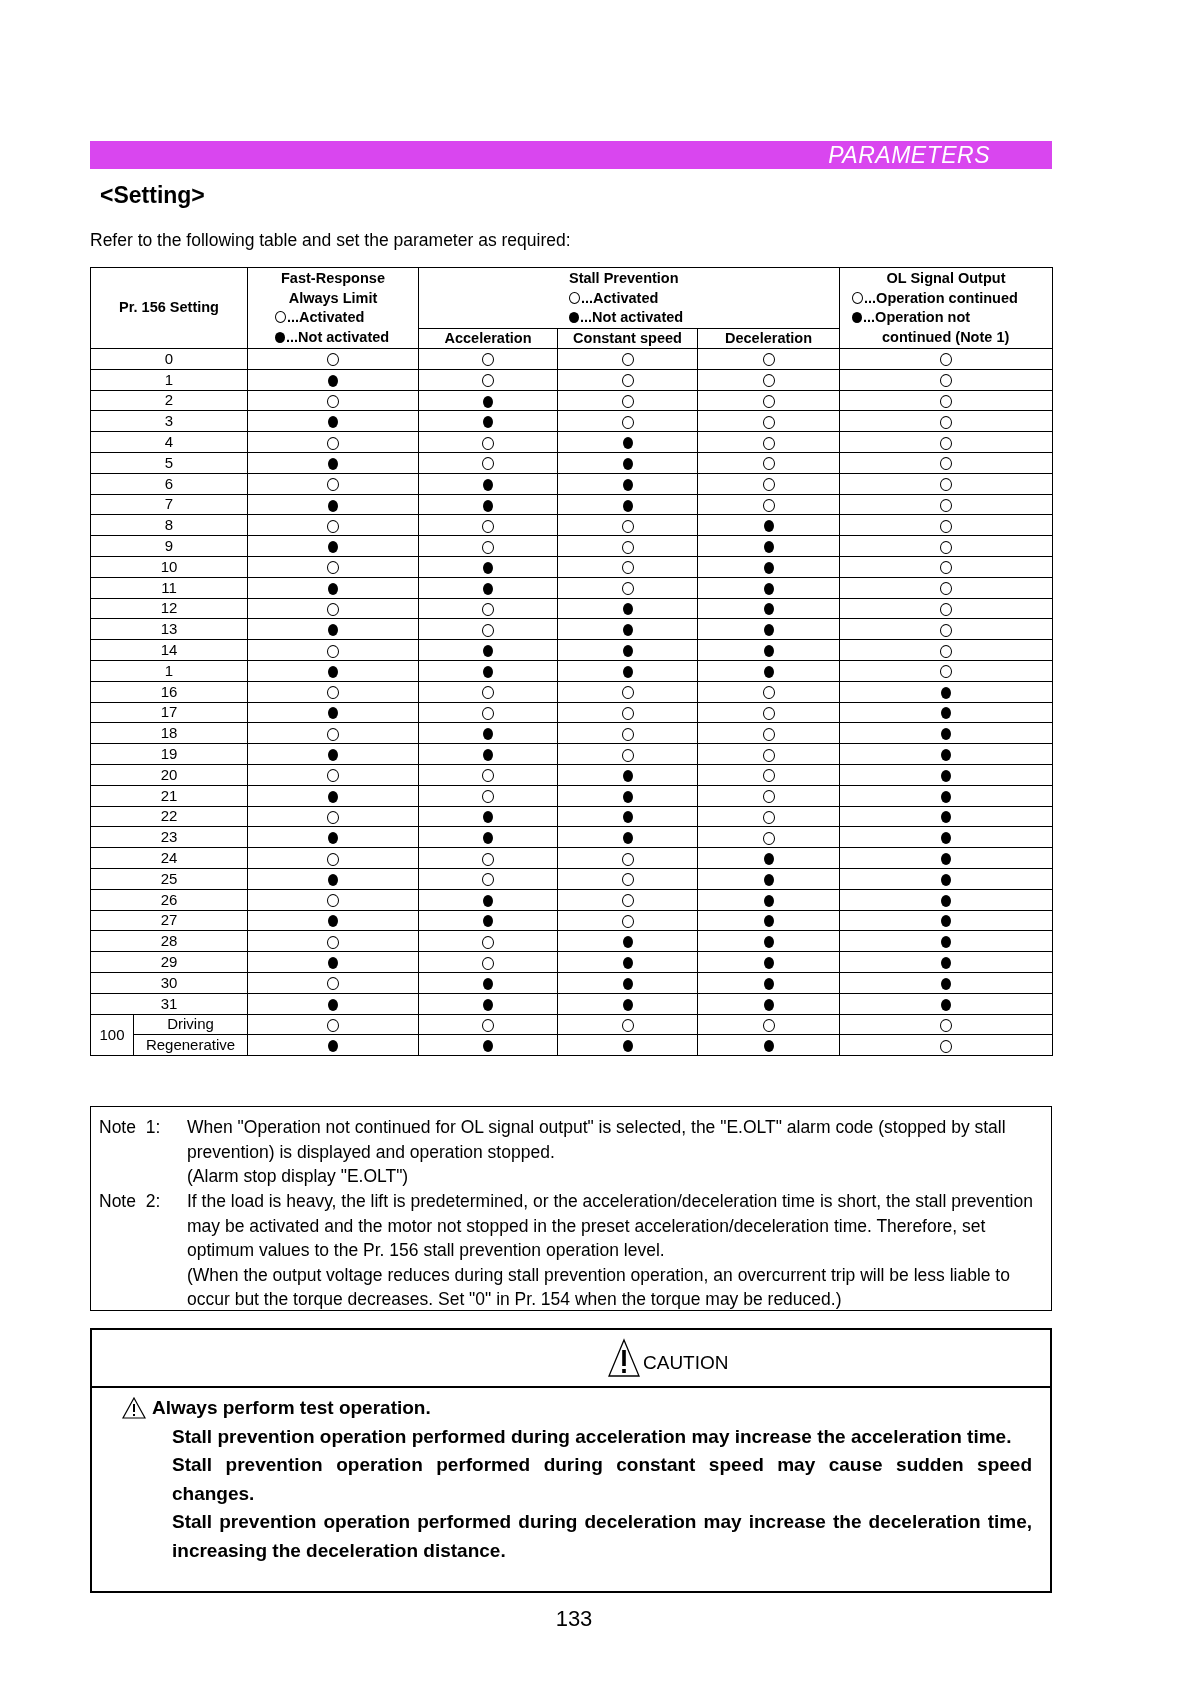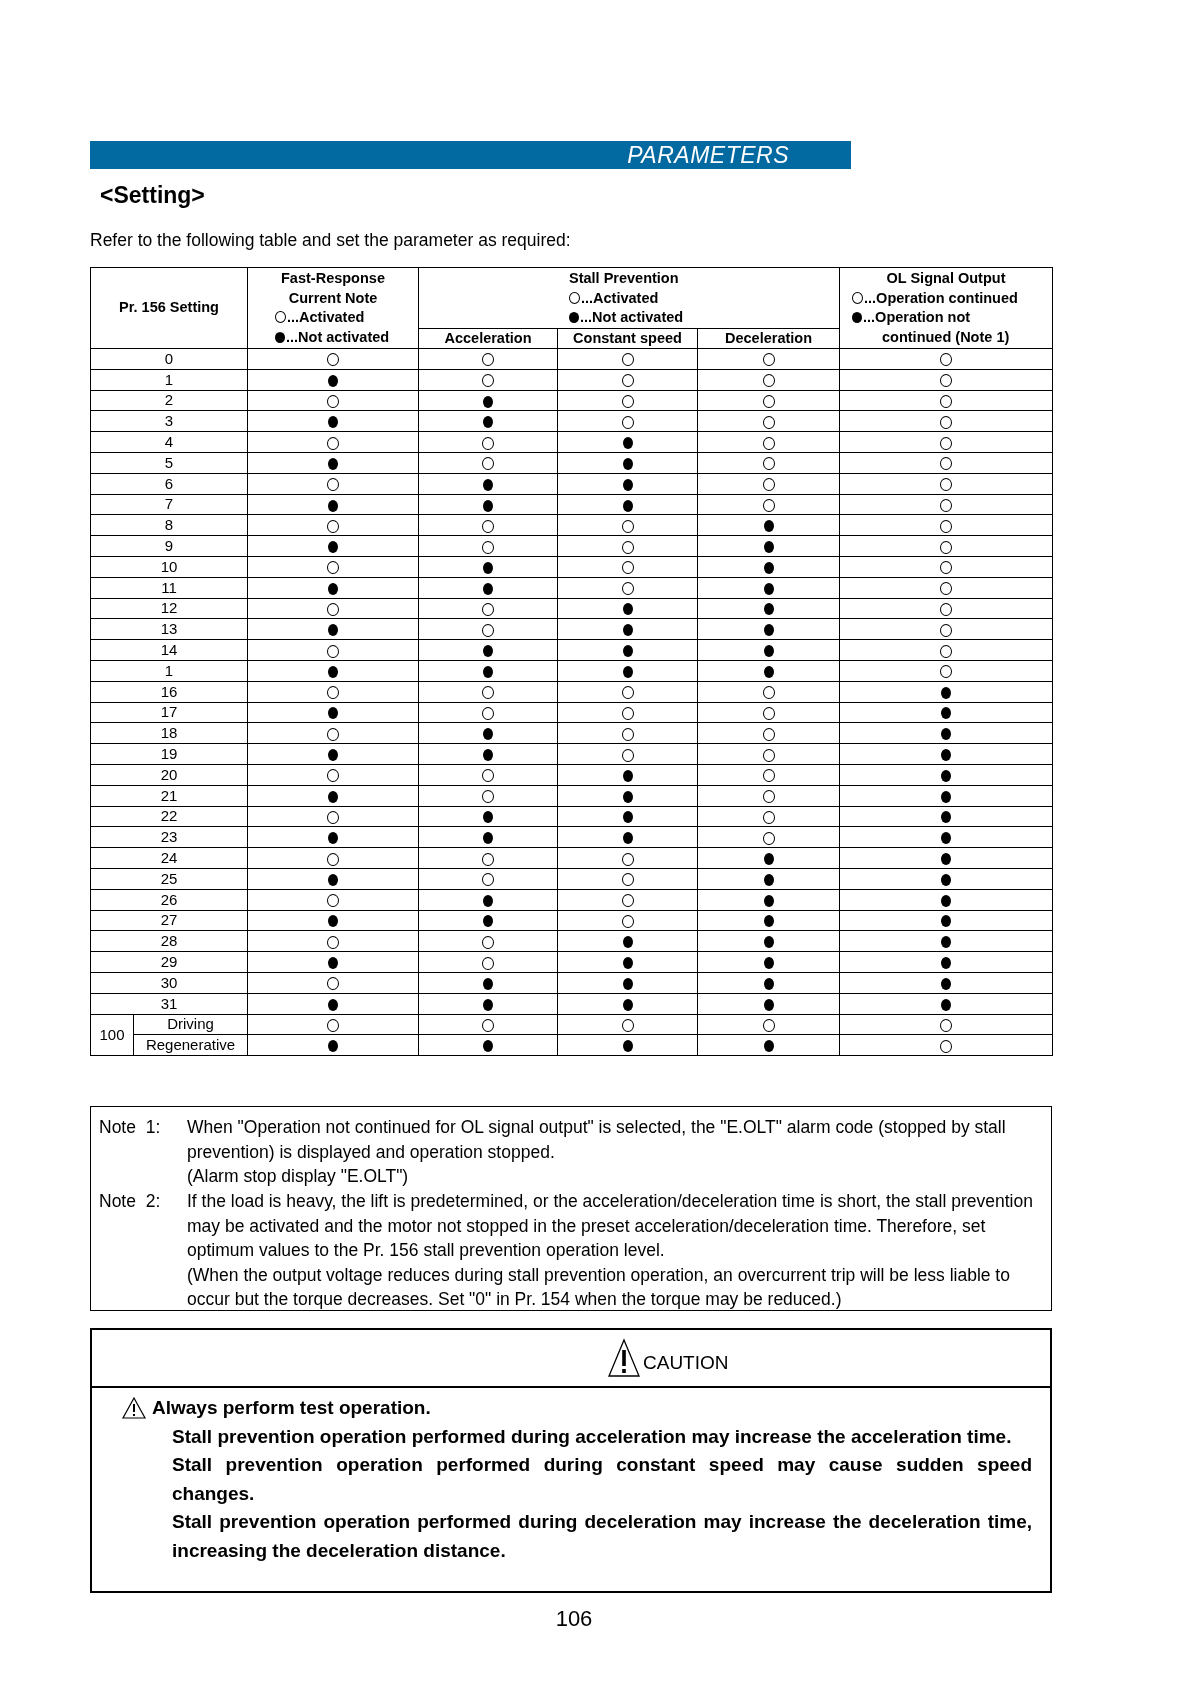--- a/index.html
+++ b/index.html
@@ -1,19 +1,19 @@
 <!DOCTYPE html>
 <html><head>
 <meta charset="utf-8">
 <style>
   html, body { margin: 0; padding: 0; background: #ffffff; }
   body { width: 1196px; height: 1688px; position: relative; overflow: hidden;
          font-family: "Liberation Sans", sans-serif; color: #000; }
   .abs { position: absolute; }
-  #header-bar { left: 90px; top: 141px; width: 761px; height: 28px; background: #0369a1; }
+  #header-bar { left: 90px; top: 141px; width: 962px; height: 28px; background: #d946ef; }
   #header-bar span { position: absolute; right: 62px; top: 1px; color: #fff;
          font-style: italic; font-size: 23px; letter-spacing: 0.5px; }
   #section-title { left: 100px; top: 182px; font-size: 23px; font-weight: bold; }
   #intro { left: 90px; top: 230px; font-size: 17.5px; }
 
   table.settings { position: absolute; left: 90px; top: 267px; width: 962px;
          border-collapse: collapse; table-layout: fixed; }
   table.settings td, table.settings th { border: 1.5px solid #000; padding: 0;
          text-align: center; font-size: 15px; line-height: 18px; }
   table.settings th { font-weight: bold; font-size: 14.5px; line-height: 19.5px; vertical-align: top; text-align: center; }
@@ -66,21 +66,21 @@
       <col style="width:142px">
       <col style="width:213px">
   </colgroup>
   <thead>
     <tr style="height:61px">
       <th colspan="2" rowspan="2" style="vertical-align:middle">
         <span>Pr. 156 Setting</span>
       </th>
       <th rowspan="2" class="left-legend" style="padding-top:1px">
         <div style="text-align:center;margin-left:-27px">Fast-Response</div>
-        <div style="text-align:center;margin-left:-27px">Current Note</div>
+        <div style="text-align:center;margin-left:-27px">Always Limit</div>
         <div><span class="lg-o"></span><span>...Activated</span></div>
         <div><span class="lg-f"></span><span>...Not activated</span></div>
       </th>
       <th colspan="3" class="stall" style="padding-top:1px">
         <div>Stall Prevention</div>
         <div><span class="lg-o"></span><span>...Activated</span></div>
         <div><span class="lg-f"></span><span>...Not activated</span></div>
       </th>
       <th rowspan="2" class="ol" style="padding-top:1px">
         <div style="text-align:center;margin-left:-12px">OL Signal Output</div>
@@ -408,13 +408,13 @@
         <rect x="11" y="17" width="2" height="2" fill="#000"></rect>
       </svg>
       <span>Always perform test operation.</span>
     </div>
     <div class="para">Stall prevention operation performed during acceleration may increase the acceleration time.</div>
     <div class="para">Stall prevention operation performed during constant speed may cause sudden speed changes.</div>
     <div class="para last">Stall prevention operation performed during deceleration may increase the deceleration time, increasing the deceleration distance.</div>
   </div>
 </div>
 
-<div id="page-number" class="abs">106</div>
+<div id="page-number" class="abs">133</div>
 
 </body></html>

